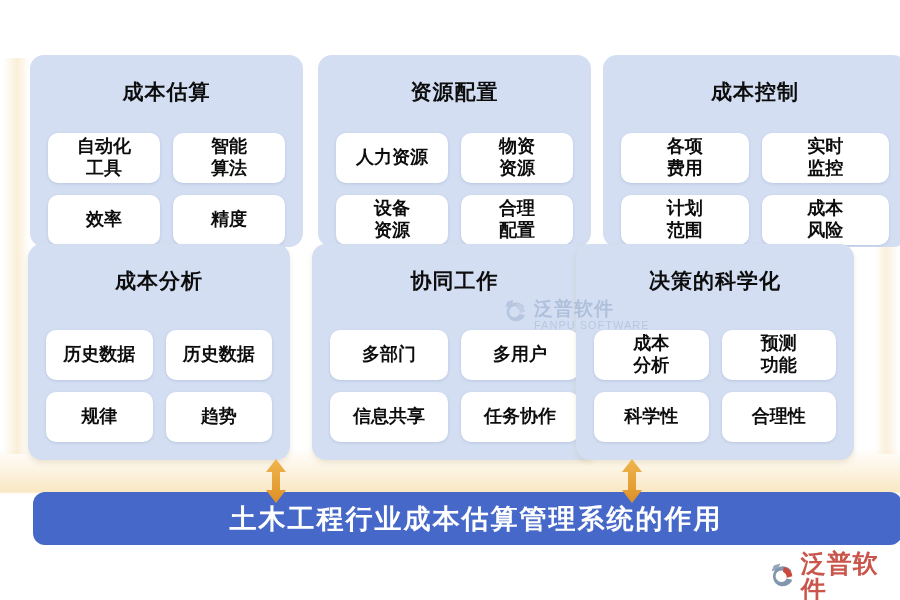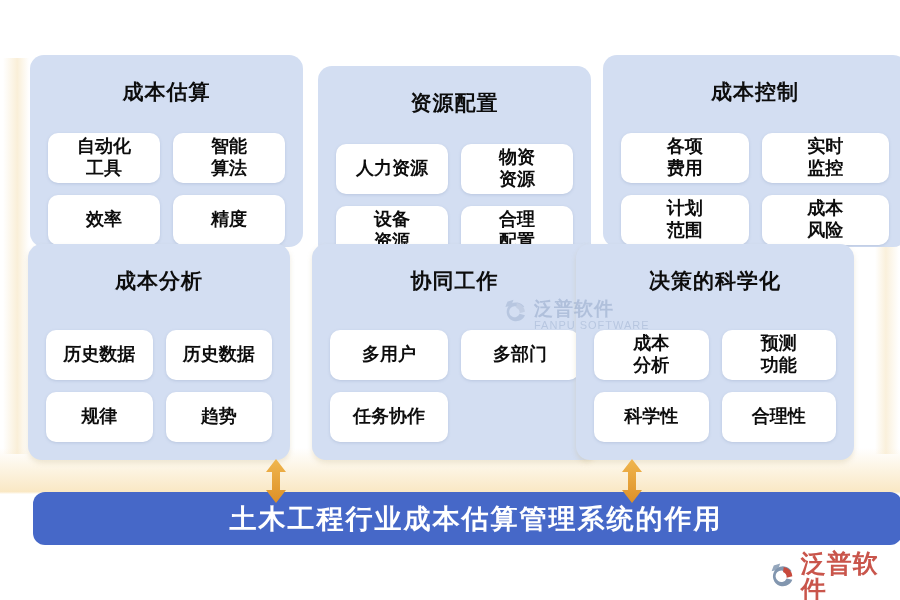--- a/index.html
+++ b/index.html
@@ -69,21 +69,21 @@
     <div class="pgrid">
       <div class="pill">自动化
 工具</div>
       <div class="pill">智能
 算法</div>
       <div class="pill">效率</div>
       <div class="pill">精度</div>
     </div>
   </section>
 
-  <section class="panel r1" style="left:318px;top:66px;width:273px;height:192px">
+  <section class="panel r1" style="left:318px;top:55px;width:273px;height:192px">
     <h2 class="ptitle">资源配置</h2>
     <div class="pgrid">
       <div class="pill">人力资源</div>
       <div class="pill">物资
 资源</div>
       <div class="pill">设备
 资源</div>
       <div class="pill">合理
 配置</div>
     </div>
@@ -109,22 +109,23 @@
       <div class="pill">历史数据</div>
       <div class="pill">历史数据</div>
       <div class="pill">规律</div>
       <div class="pill">趋势</div>
     </div>
   </section>
 
   <section class="panel r2" style="left:312px;top:244px;width:285px;height:216px">
     <h2 class="ptitle">协同工作</h2>
     <div class="pgrid">
+      <div class="pill">多部门</div>
       <div class="pill">多用户</div>
-      <div class="pill">多部门</div>
+      <div class="pill">信息共享</div>
       <div class="pill">任务协作</div>
     </div>
   </section>
 
   <section class="panel r2" style="left:576px;top:244px;width:278px;height:216px">
     <h2 class="ptitle">决策的科学化</h2>
     <div class="pgrid">
       <div class="pill">成本
 分析</div>
       <div class="pill">预测

